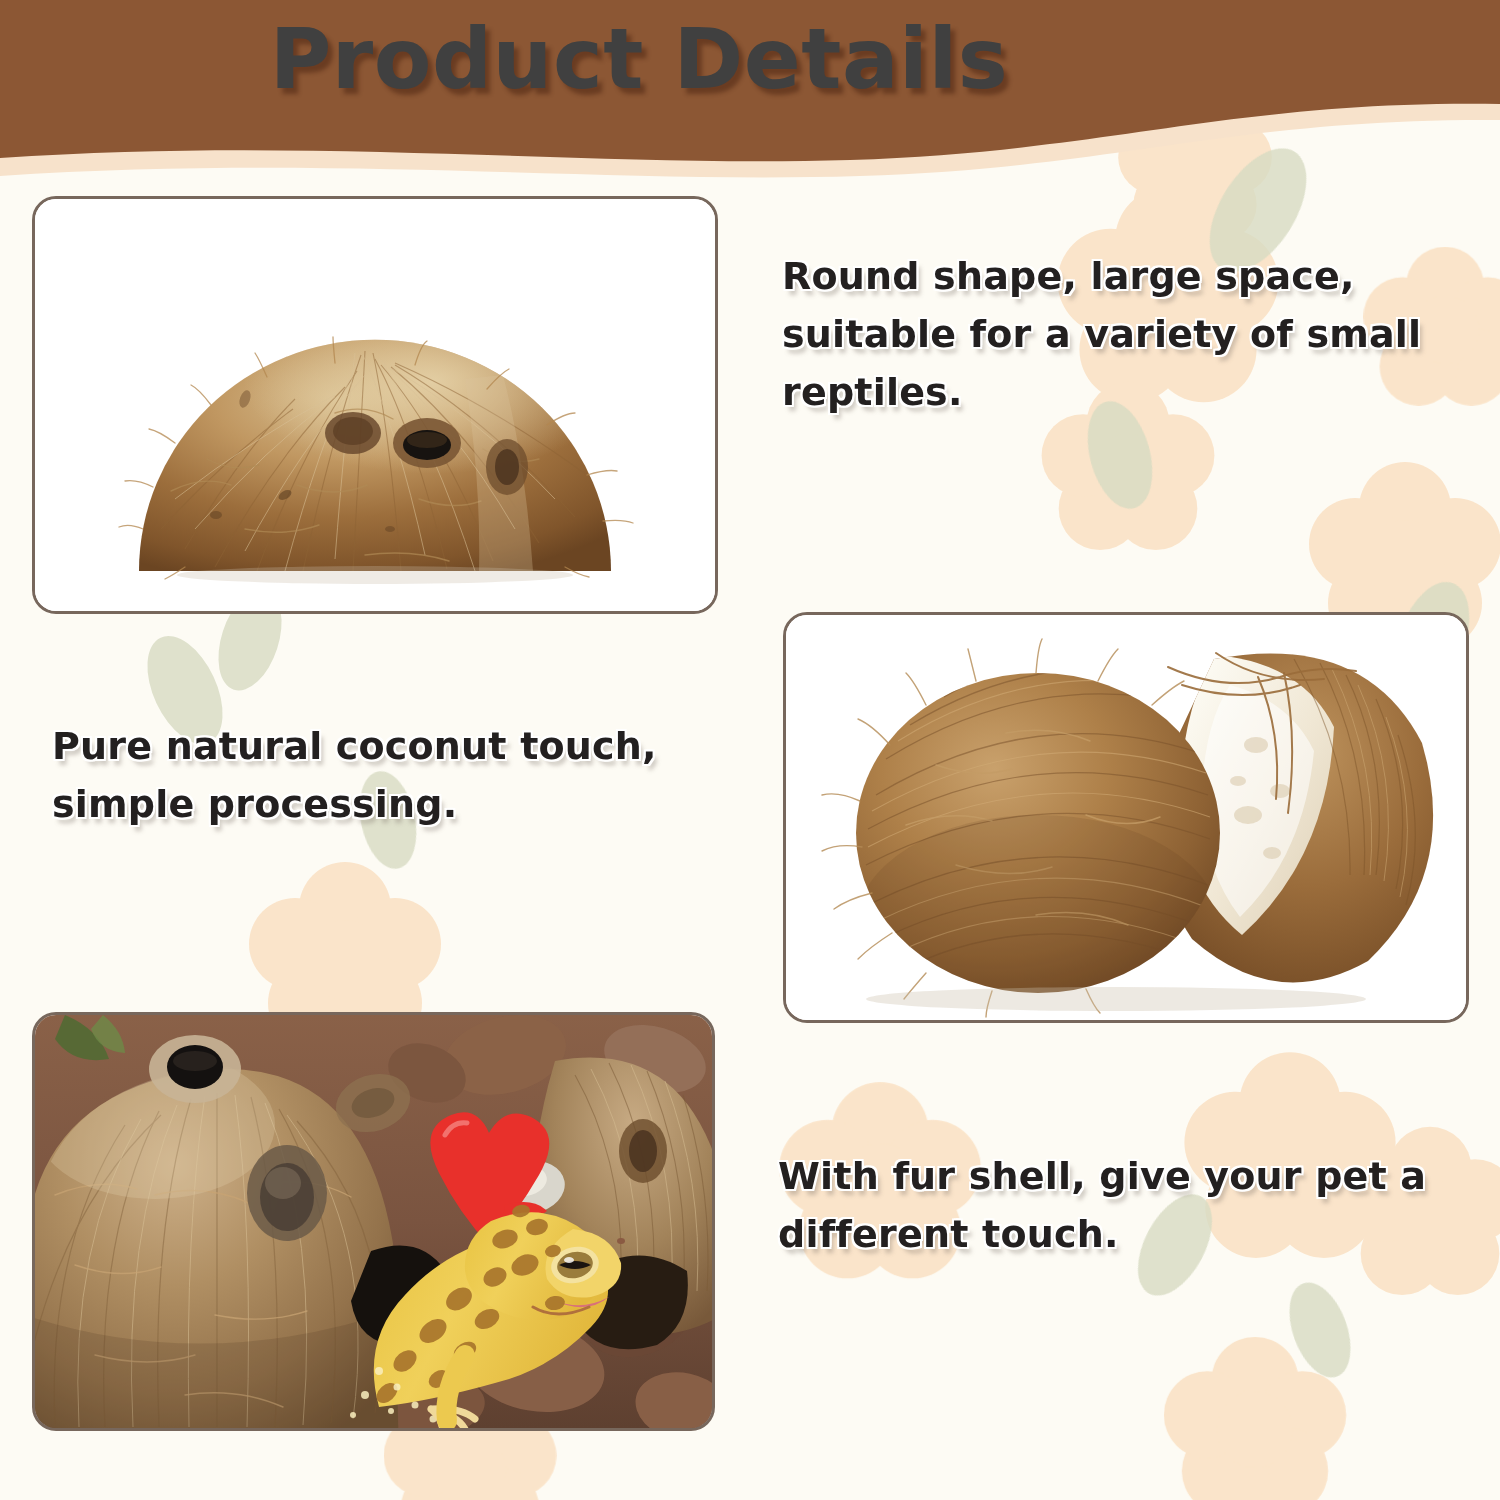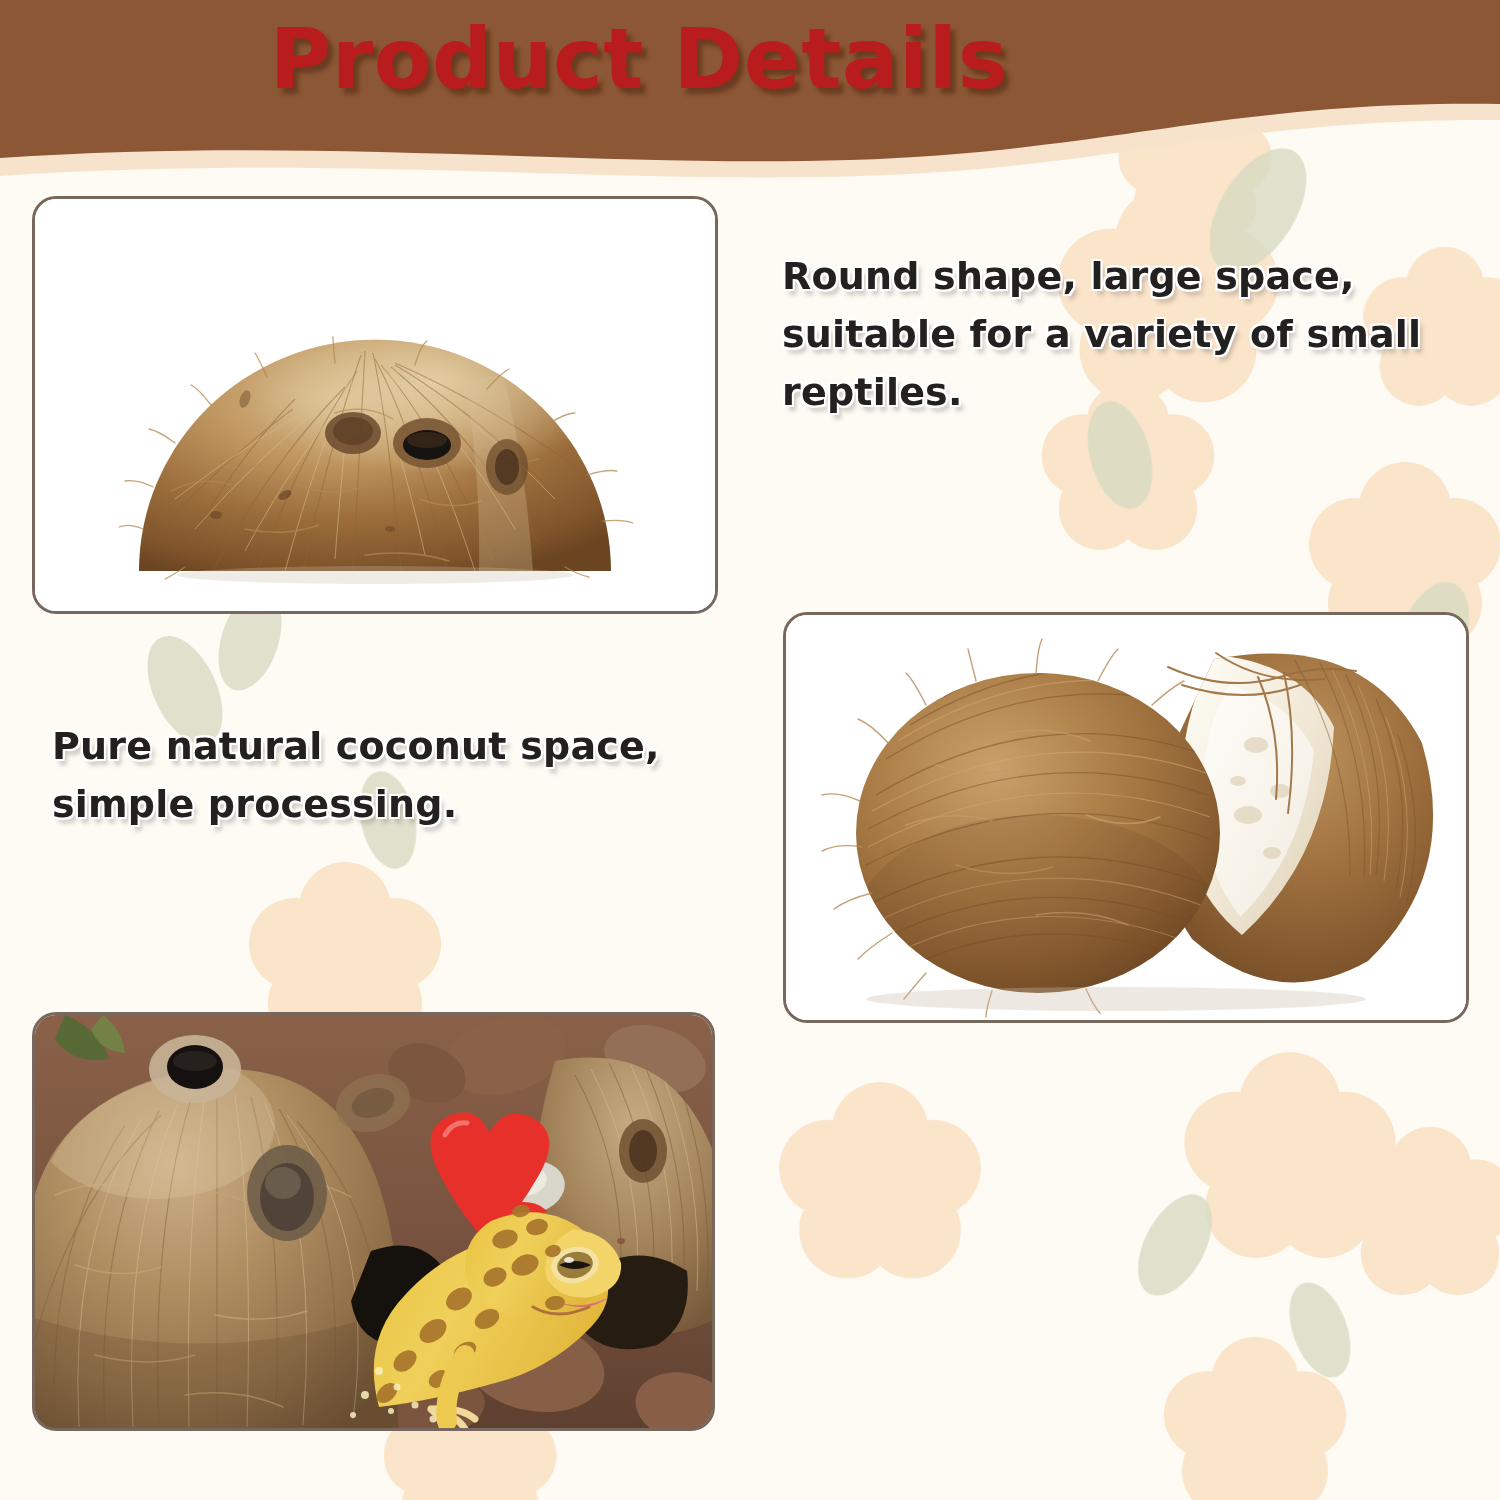--- a/index.html
+++ b/index.html
@@ -35,21 +35,21 @@
   }
   #header-title {
     position: absolute;
     top: 10px;
     left: 0;
     width: 1278px;
     text-align: center;
     font-family: "DejaVu Sans", sans-serif;
     font-size: 84px;
     font-weight: bold;
-    color: #b91c1c;
+    color: #404040;
     letter-spacing: 0.5px;
     text-shadow: 5px 6px 4px rgba(60,25,10,0.42);
     z-index: 3;
     pointer-events: none;
   }
 
   
   .photo-card {
     position: absolute;
     border: 3px solid #77675C;
@@ -551,16 +551,17 @@
           <path d="M430,340 q-22,34 -18,66" stroke="#ECC94F" stroke-width="20" fill="none" stroke-linecap="round"></path>
         </g>
 
         <rect width="677" height="413" fill="none"></rect>
       </svg>
     </div>
   </div>
 
   <div class="caption" id="caption-round">Round shape, large space, suitable for a variety of small reptiles.</div>
 
-  <div class="caption" id="caption-pure">Pure natural coconut space, simple processing.</div>
-
+  <div class="caption" id="caption-pure">Pure natural coconut touch, simple processing.</div>
+
+  <div class="caption" id="caption-fur">With fur shell, give your pet a different touch.</div>
 
 </div>
 
 </body></html>

